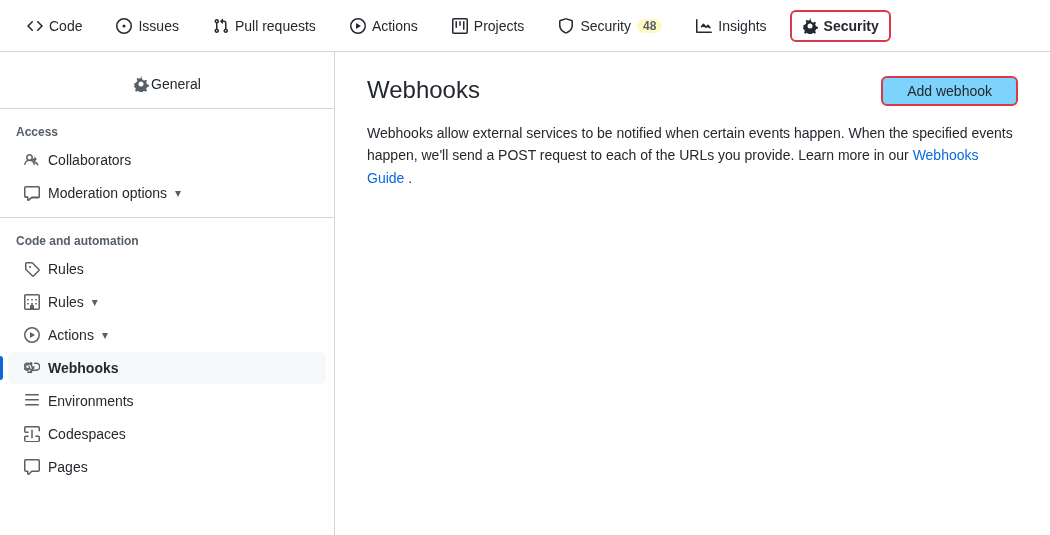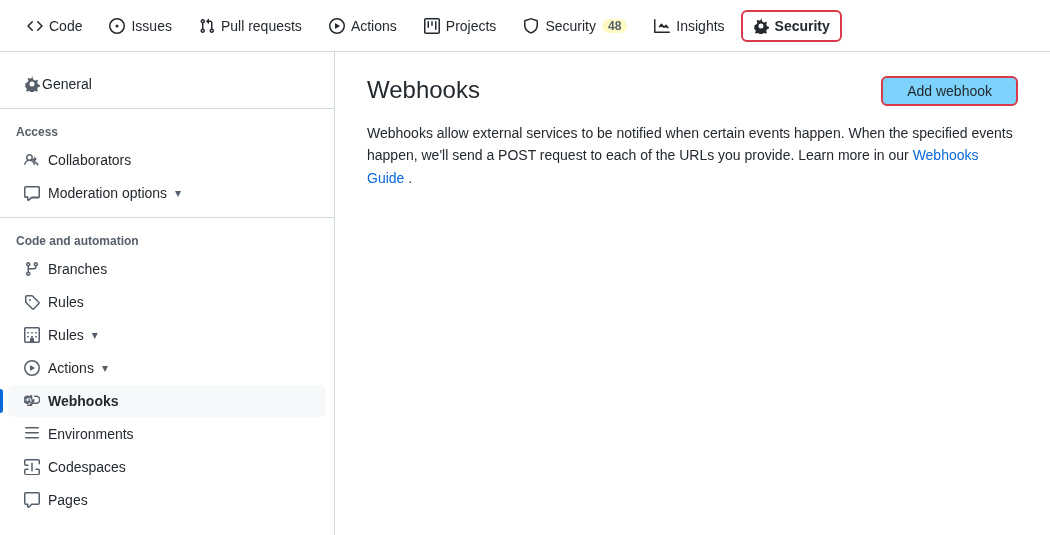--- a/index.html
+++ b/index.html
@@ -14,21 +14,21 @@
     }
 
     
     .top-nav {
       display: flex;
       align-items: center;
       padding: 0 16px;
       height: 52px;
       border-bottom: 1px solid #d0d7de;
       background: #fff;
-      gap: 5px;
+      gap: 12px;
     }
     .nav-item {
       display: flex;
       align-items: center;
       gap: 6px;
       padding: 6px 10px;
       border-radius: 6px;
       cursor: pointer;
       color: #24292f;
       font-size: 14px;
@@ -73,20 +73,21 @@
     }
     .sidebar-general {
       display: flex;
       align-items: center;
       gap: 2px;
       padding: 8px 16px;
       cursor: pointer;
       border-radius: 6px;
       margin: 0 8px 8px 8px;
       color: #24292f;
+      justify-content: center;
     }
     .sidebar-divider {
       height: 1px;
       background: #d0d7de;
       margin: 8px 0;
     }
     .sidebar-section-label {
       font-size: 12px;
       font-weight: 600;
       color: #57606a;
@@ -275,28 +276,20 @@
         </svg>
       </span>
       <span>Moderation options</span>
       <span class="chevron">▾</span>
     </div>
 
     <div class="sidebar-divider"></div>
 
     <div class="sidebar-section-label">Code and automation</div>
 
-    <div class="sidebar-item">
-      <span class="sidebar-icon">
-        <svg width="16" height="16" viewBox="0 0 16 16" fill="currentColor">
-          <path fill-rule="evenodd" d="M11.75 2.5a.75.75 0 100 1.5.75.75 0 000-1.5zm-2.25.75a2.25 2.25 0 113 2.122V6A2.5 2.5 0 0110 8.5H6a1 1 0 00-1 1v1.128a2.251 2.251 0 11-1.5 0V5.372a2.25 2.25 0 111.5 0v1.836A2.492 2.492 0 016 7h4a1 1 0 001-1v-.628A2.25 2.25 0 019.5 3.25zM4.25 12a.75.75 0 100 1.5.75.75 0 000-1.5zM3.5 3.25a.75.75 0 111.5 0 .75.75 0 01-1.5 0z"></path>
-        </svg>
-      </span>
-      <span>Branches</span>
-    </div>
 
     <div class="sidebar-item">
       <span class="sidebar-icon">
         <svg width="16" height="16" viewBox="0 0 16 16" fill="currentColor">
           <path fill-rule="evenodd" d="M2.5 7.775V2.75a.25.25 0 01.25-.25h5.025a.25.25 0 01.177.073l6.25 6.25a.25.25 0 010 .354l-5.025 5.025a.25.25 0 01-.354 0l-6.25-6.25a.25.25 0 01-.073-.177zm-1.5 0V2.75C1 1.784 1.784 1 2.75 1h5.025c.464 0 .91.184 1.238.513l6.25 6.25a1.75 1.75 0 010 2.474l-5.026 5.026a1.75 1.75 0 01-2.474 0l-6.25-6.25A1.75 1.75 0 011 7.775zM6 5a1 1 0 100 2 1 1 0 000-2z"></path>
         </svg>
       </span>
       <span>Rules</span>
     </div>
 

